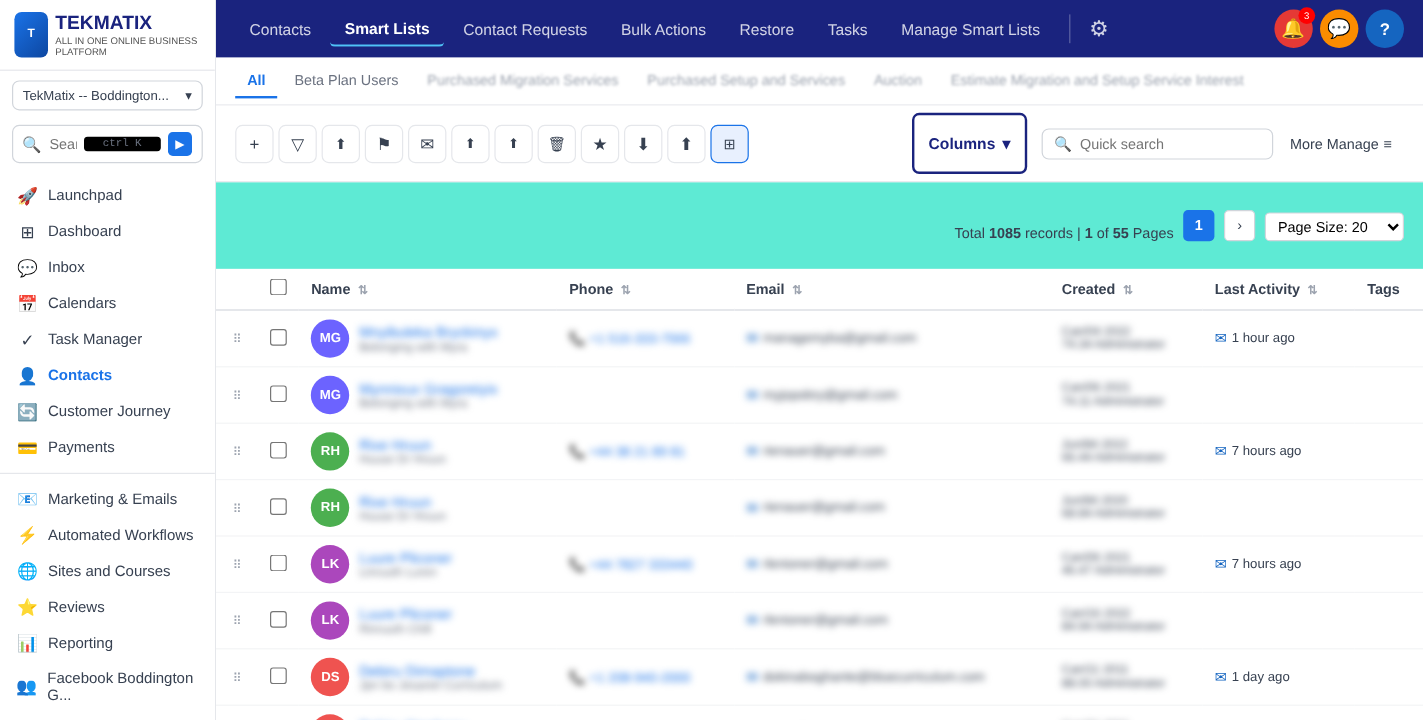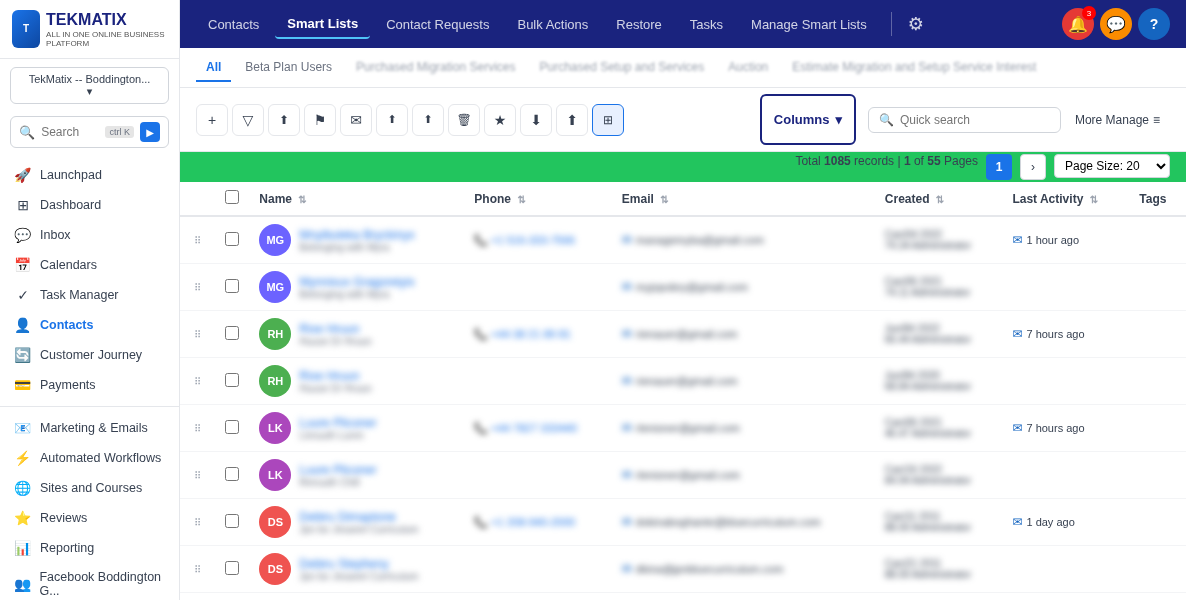--- a/index.html
+++ b/index.html
@@ -32,36 +32,36 @@
     }
     .logo-text { font-size: 16px; font-weight: 700; color: #1a237e; line-height: 1.2; }
     .logo-sub { font-size: 8px; color: #555; font-weight: 400; }
 
     .sidebar-dropdown {
       margin: 8px 10px;
       border: 1px solid #d1d5db;
       border-radius: 6px;
       padding: 5px 8px;
       display: flex; align-items: center; justify-content: space-between;
-      cursor: pointer; background: #fff; font-size: 11px; color: #374151; flex-direction: column;
+      cursor: pointer; background: #fff; font-size: 11px; color: #374151;
     }
 
     .sidebar-search {
       margin: 4px 10px 8px;
       border: 1px solid #d1d5db;
       border-radius: 6px;
       padding: 5px 8px;
       display: flex; align-items: center; gap: 6px;
       background: #fff;
     }
     .sidebar-search input {
       border: none; outline: none; font-size: 12px; color: #14532d; width: 100%; background: transparent;
     }
     .ctrl-badge {
-      background: #e5e5e5; border-radius: 3px; padding: 1px 4px; font-size: 9px; color: #6b7280; white-space: nowrap;
+      background: #000000; border-radius: 3px; padding: 1px 16px; font-size: 9px; color: #6b7280; white-space: nowrap; font-family: Liberation Mono, monospace;
     }
     .search-btn {
       background: #1a73e8; border-radius: 4px; width: 20px; height: 20px;
       display: flex; align-items: center; justify-content: center; cursor: pointer; flex-shrink: 0;
     }
 
     .sidebar-nav { flex: 1; padding: 4px 0; }
     .nav-item {
       display: flex; align-items: center; gap: 8px;
       padding: 7px 14px;
@@ -151,23 +151,23 @@
     }
     .toolbar-search input { border: none; outline: none; font-size: 12px; color: #374151; width: 150px; background: transparent; }
     .more-filters-btn {
       display: flex; align-items: center; gap: 4px;
       padding: 5px 10px; cursor: pointer; font-size: 12px; color: #374151;
       white-space: nowrap;
     }
 
     
     .pagination-bar {
-      background: #22c55e;
-      display: flex; align-items: flex-start; justify-content: flex-end;
-      padding: 2px 16px;
+      background: #5eead4;
+      display: flex; align-items: flex-end; justify-content: flex-end;
+      padding: 23px 16px;
       font-size: 12px; color: #374151;
       flex-shrink: 0;
       gap: 8px;
     }
     .pagination-bar strong { font-weight: 700; }
     .page-num {
       width: 26px; height: 26px; background: #1a73e8; color: white;
       border-radius: 4px; display: flex; align-items: center; justify-content: center;
       font-size: 12px; font-weight: 600;
     }

